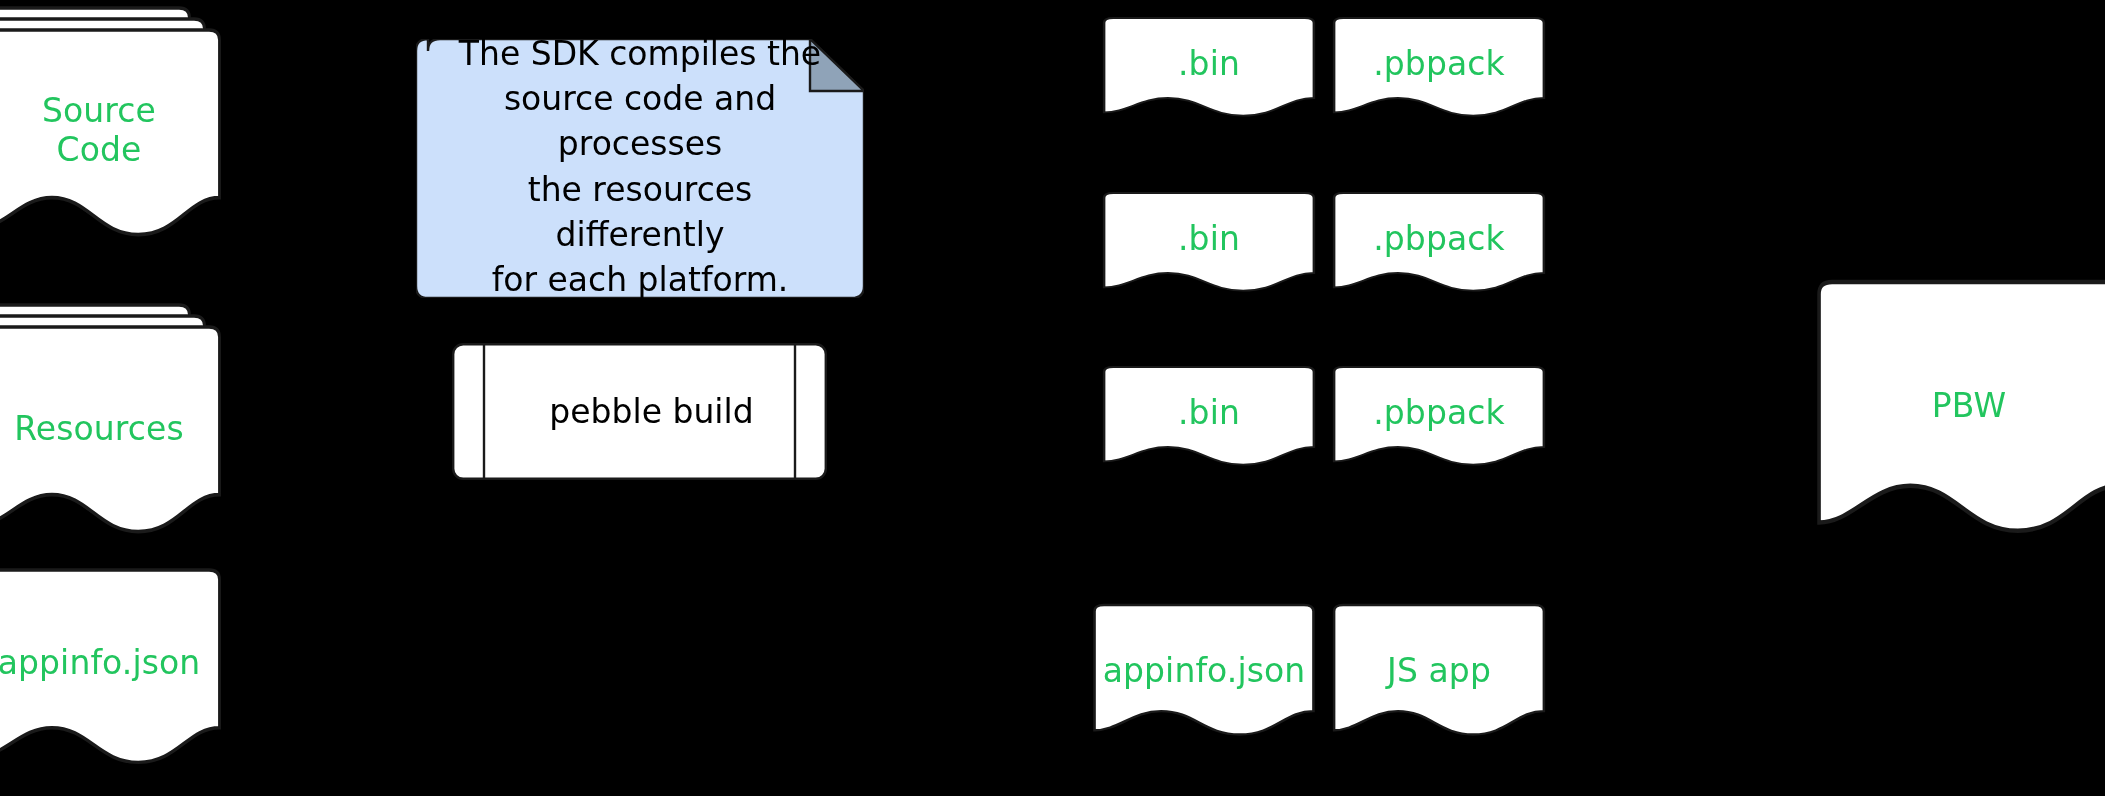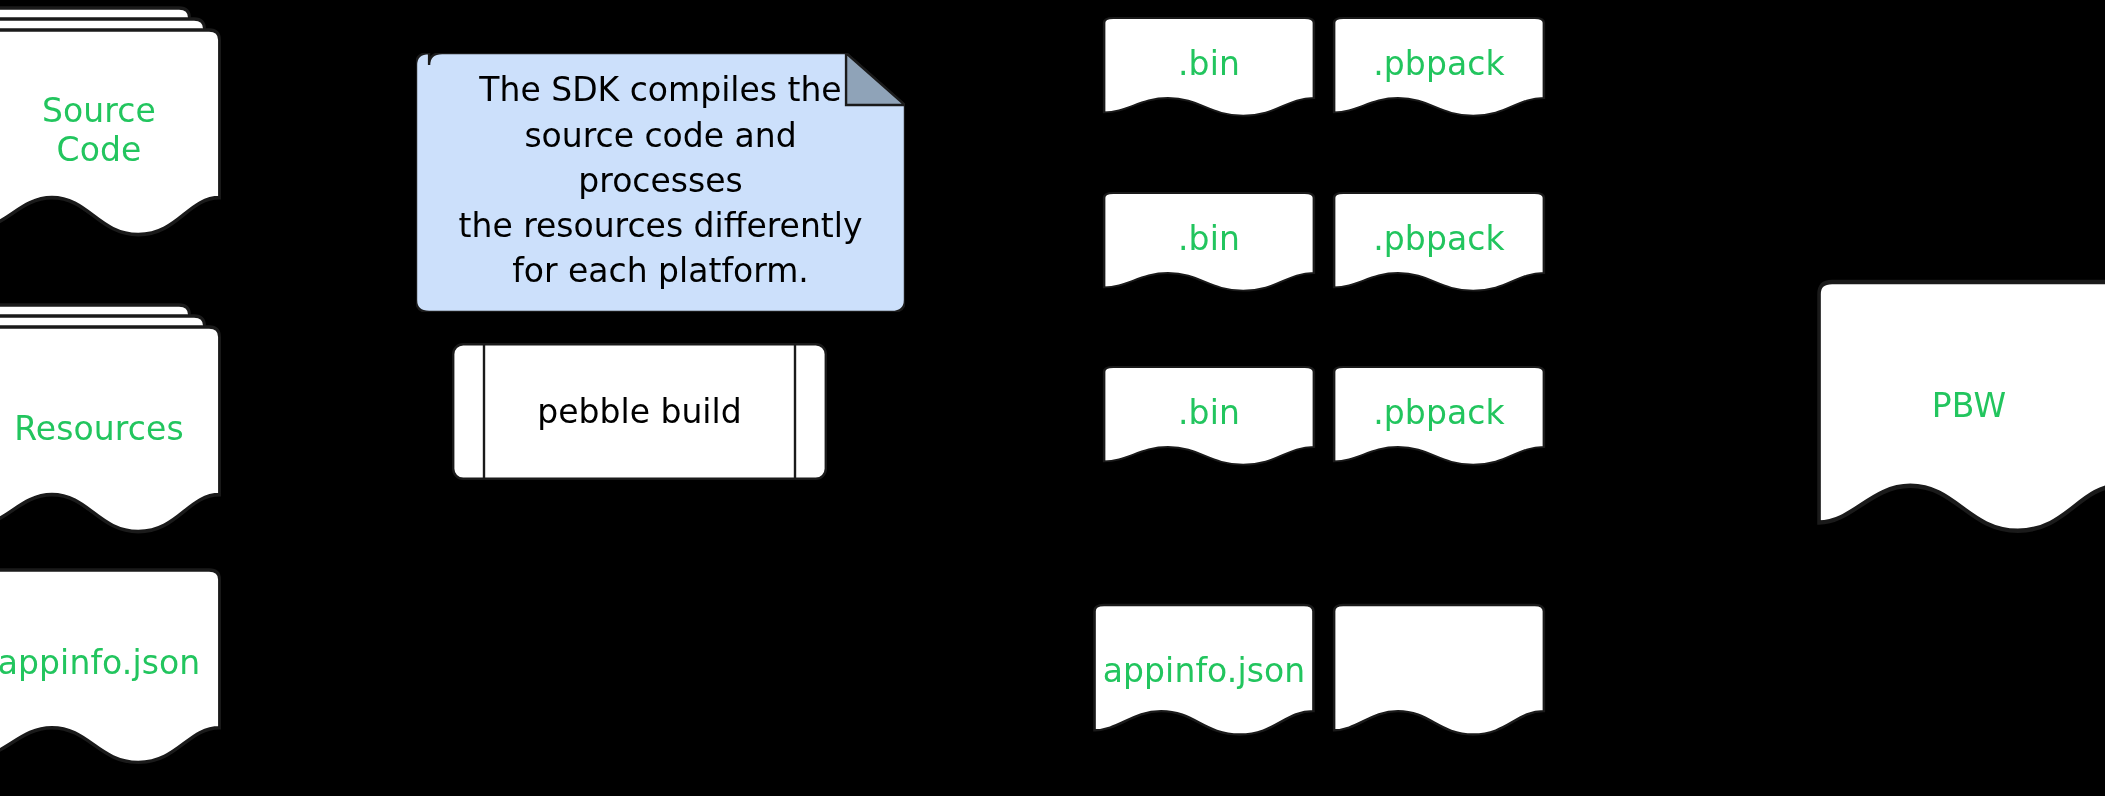--- a/index.html
+++ b/index.html
@@ -62,21 +62,21 @@
     text-align: center;
     padding: 6px 26px 10px 26px;
     box-sizing: border-box;
     white-space: pre-line;
   }
 
   
   .predef { position:absolute; left:0; top:0; width:100%; height:100%; }
   .predef svg { display:block; width:100%; height:100%; }
   .predef-label {
-    position:absolute; left:0; top:0; width:100%; height:100%;
+    position:absolute; left:12px; top:0; width:100%; height:100%;
     display:flex; align-items:center; justify-content:center;
     color:#000000; font-size: 33px;
   }
 </style>
 </head>
 <body>
 
 <div id="canvas">
 
   <svg width="0" height="0" style="position:absolute" aria-hidden="true">
@@ -133,21 +133,21 @@
 
   <div class="node" style="left:-32px; top:570px; width:262px; height:205px;">
     <div class="doc">
       <svg viewBox="0 0 200 130" preserveAspectRatio="none">
         <use href="#docpath" fill="#FFFFFF" stroke="#1A1A1A" stroke-width="2.2" vector-effect="non-scaling-stroke"></use>
       </svg>
     </div>
     <div class="doc-label" style="top:74px;">appinfo.json</div>
   </div>
 
-  <div class="node" style="left:416px; top:53px; width:489px; height:259px;">
+  <div class="node" style="left:416px; top:39px; width:448px; height:259px;">
     <div class="note">
       <svg viewBox="0 0 448 259" preserveAspectRatio="none">
 
         <path d="M12,12 Q12,0 24,0 L394,0 L448,52 L448,247 Q448,259 436,259
                  L12,259 Q0,259 0,247 L0,12 Q0,0 12,0 Z" transform="translate(0,0)" fill="#CCE0FB" stroke="#1A1A1A" stroke-width="2.4" vector-effect="non-scaling-stroke"></path>
 
         <path d="M394,0 L448,52 L394,52 Z" fill="#8FA3B8" stroke="#1A1A1A" stroke-width="2.4" vector-effect="non-scaling-stroke"></path>
       </svg>
     </div>
     <div class="note-text">The SDK compiles the
@@ -229,20 +229,21 @@
     </div>
     <div class="doc-label" style="top:47px;">appinfo.json</div>
   </div>
 
   <div class="node" style="left:1325px; top:605px; width:228px; height:138px;">
     <div class="doc">
       <svg viewBox="0 0 200 130" preserveAspectRatio="none">
         <use href="#docpath" fill="#FFFFFF" stroke="#1A1A1A" stroke-width="2.2" vector-effect="non-scaling-stroke"></use>
       </svg>
     </div>
+    <div class="doc-label" style="top:47px;">JS app</div>
   </div>
 
   <div class="node" style="left:1806px; top:282px; width:326px; height:265px;">
     <div class="doc">
       <svg viewBox="0 0 200 130" preserveAspectRatio="none">
         <use href="#docpath" fill="#FFFFFF" stroke="#1A1A1A" stroke-width="2.2" vector-effect="non-scaling-stroke"></use>
       </svg>
     </div>
     <div class="doc-label" style="top:105px;">PBW</div>
   </div>

